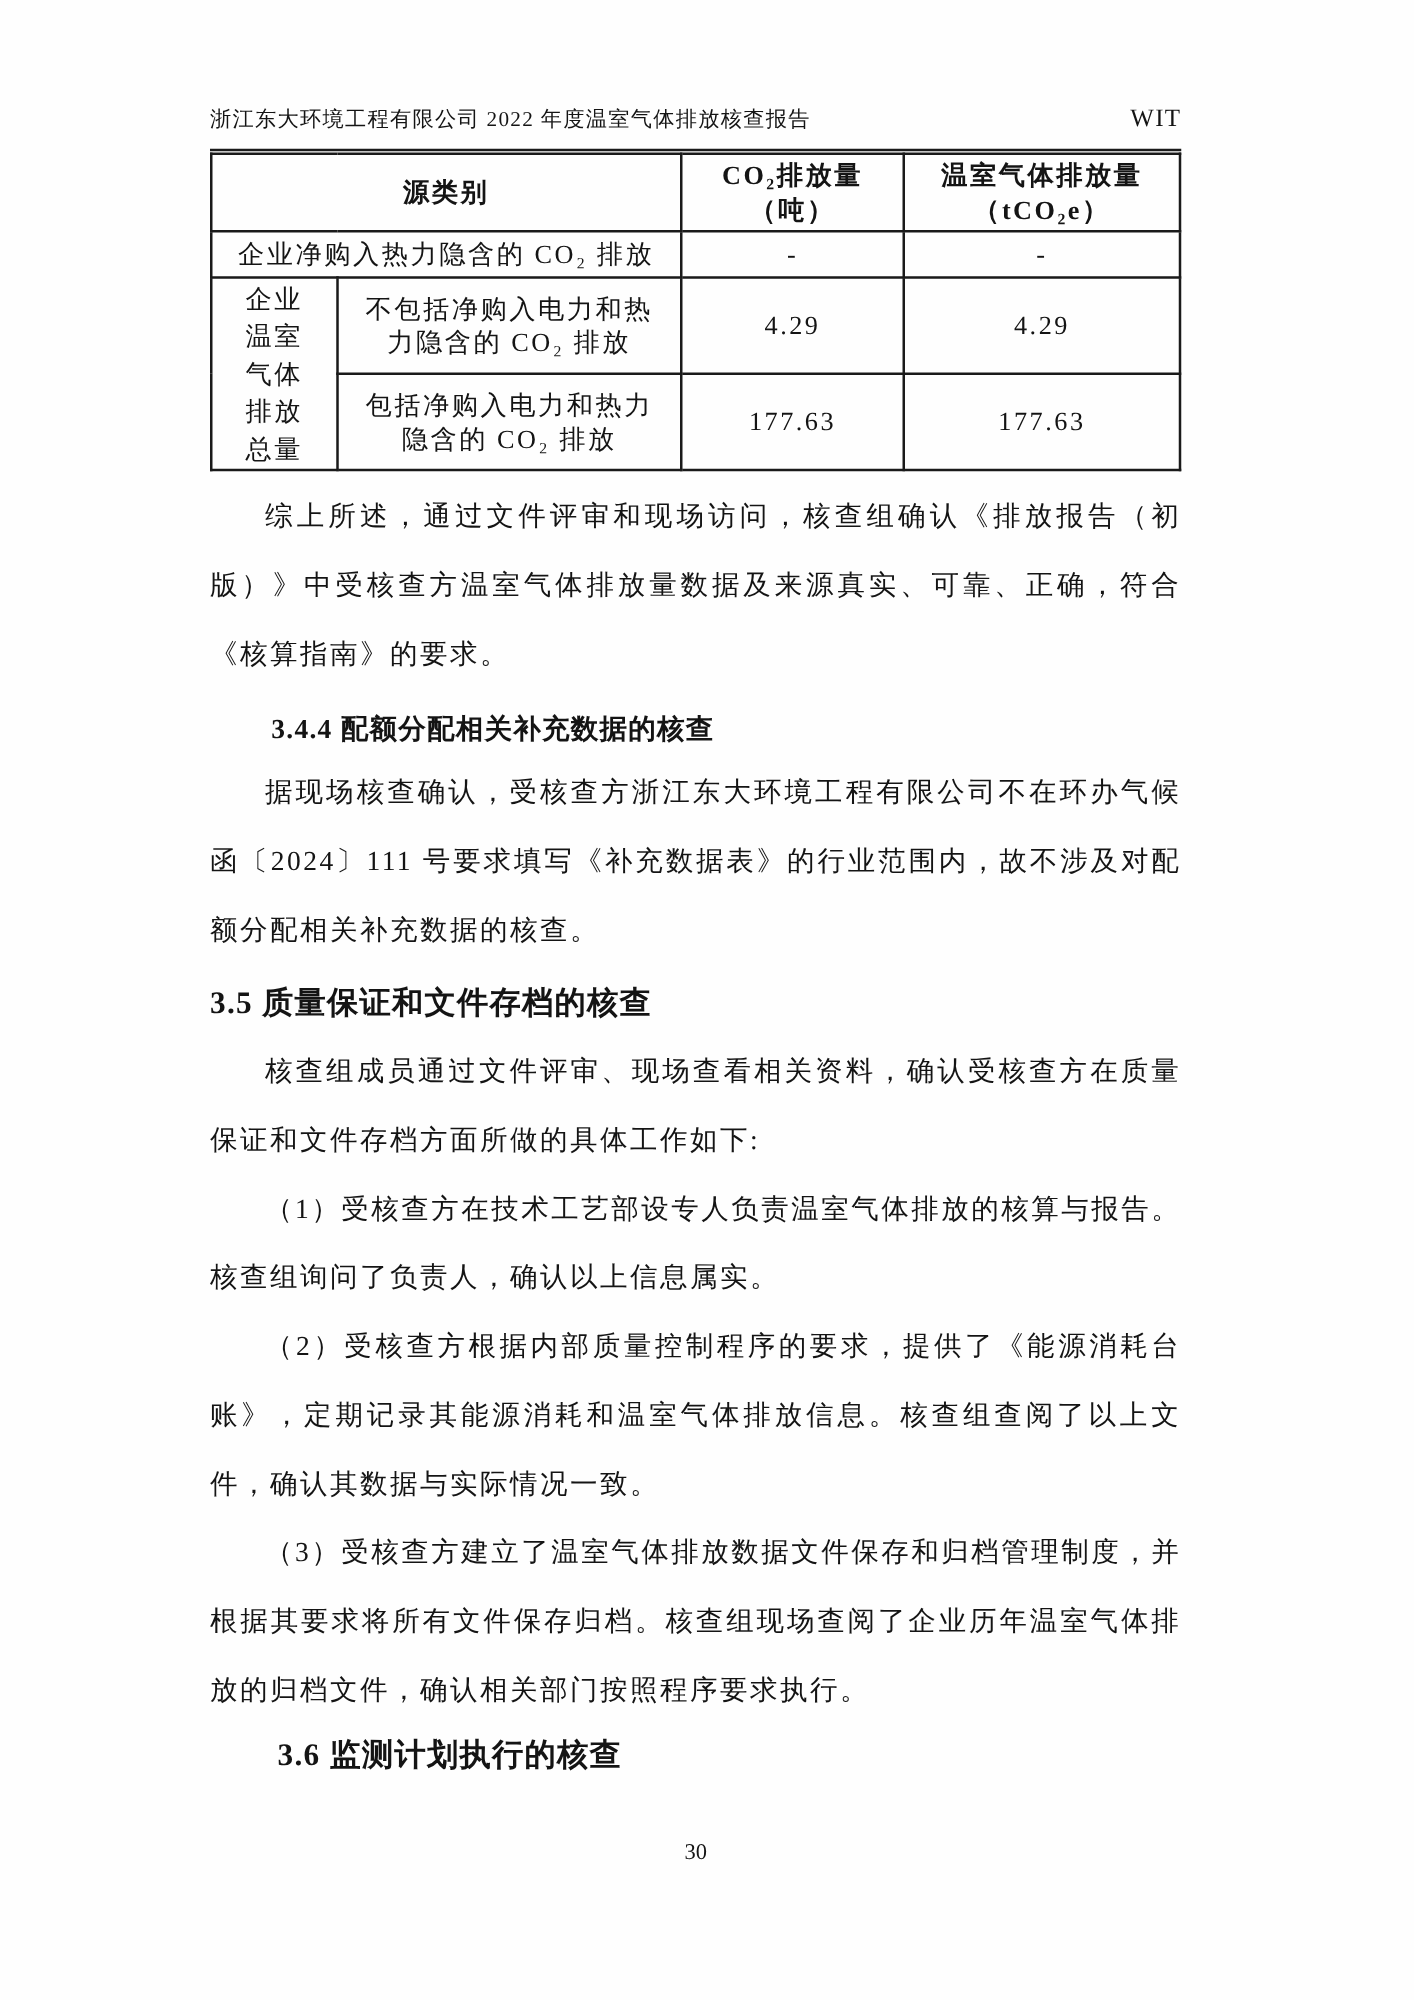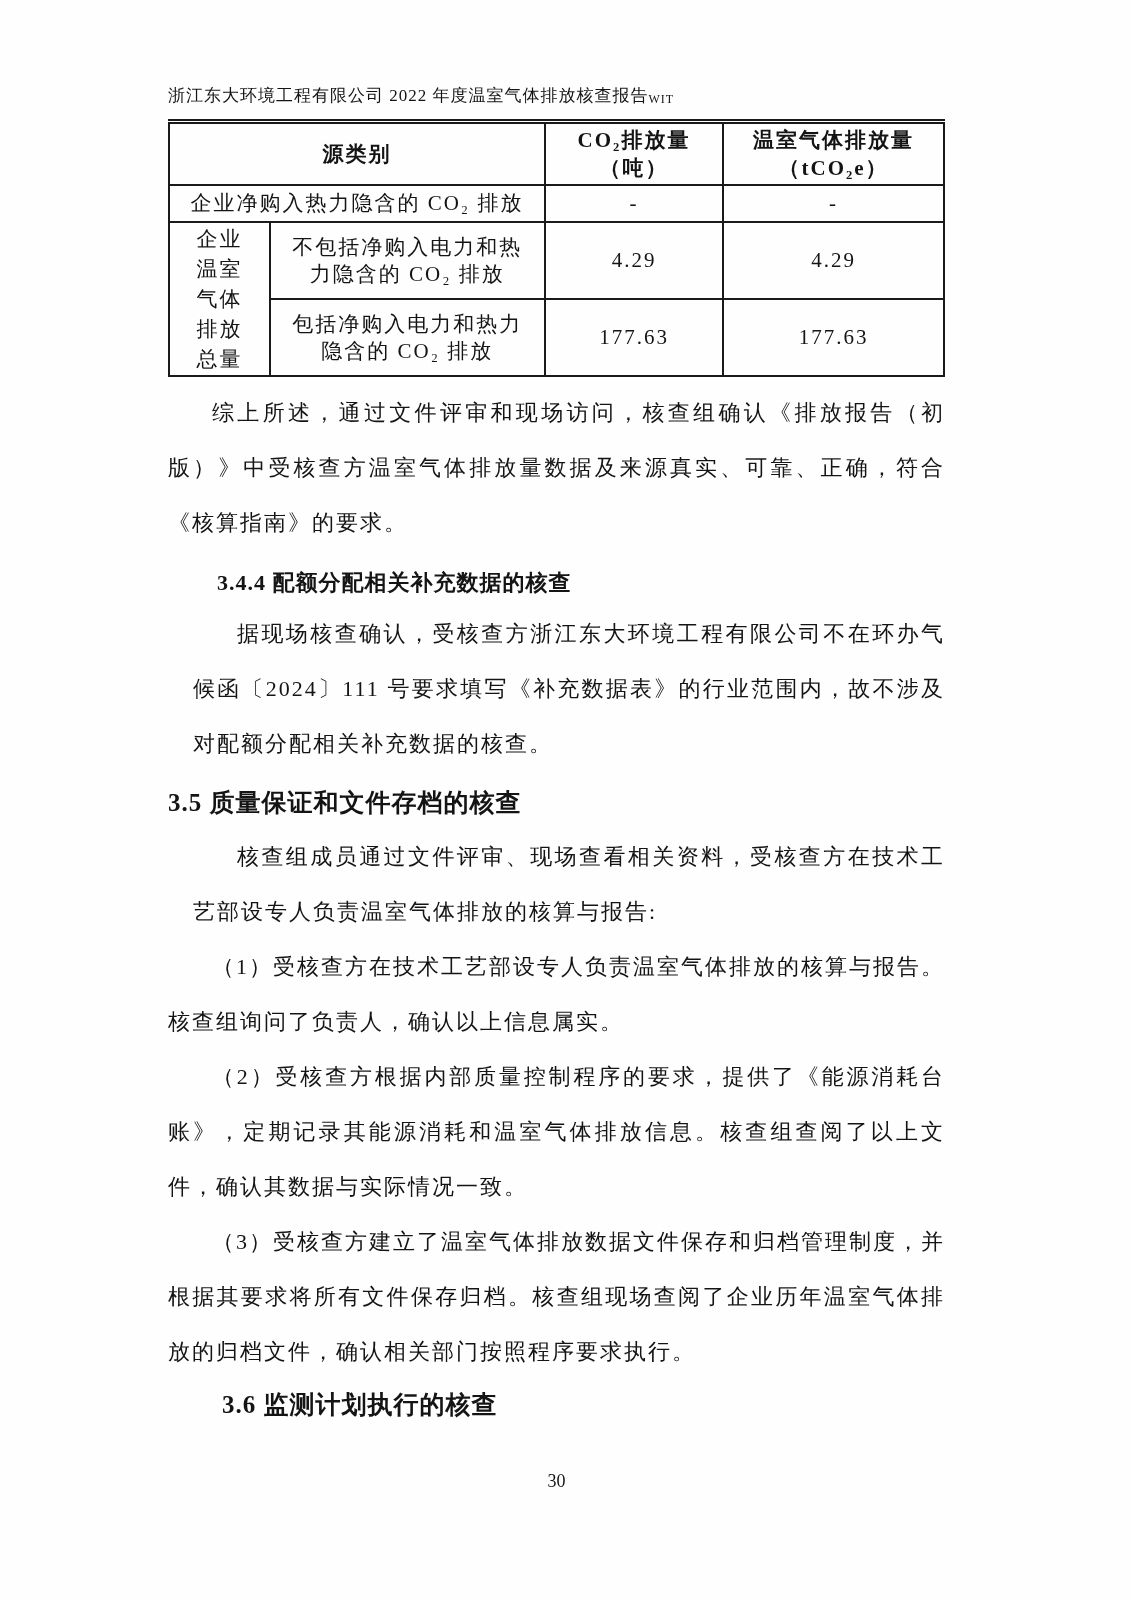--- a/index.html
+++ b/index.html
@@ -8,27 +8,27 @@
     width:1131px;height:1600px;
     background:#fefefe;
     font-family:"Liberation Serif","DejaVu Serif",serif;
     color:#141414;
     overflow:hidden;
     margin:0 auto;
   }
   .content{margin-left:168px;margin-right:186px;}
   
   .pg-header{
-    display:flex;align-items:flex-end;
+    display:flex;justify-content:space-between;align-items:flex-end;
     margin-left:168px;margin-right:186px;
     padding-top:84px;padding-bottom:12px;
     border-bottom:2px solid #1a1a1a;
     font-size:17px;letter-spacing:1px;
   }
-  .pg-header .brand{font-size:12px;letter-spacing:1px;}
+  .pg-header .brand{font-size:20px;letter-spacing:1px;}
   
   table.emissions{
     border-collapse:collapse;
     width:100%;
     margin-top:1px;
     font-size:21px;
     table-layout:fixed;
   }
   table.emissions th, table.emissions td{
     border:2px solid #1a1a1a;
@@ -52,21 +52,21 @@
   h3.sub{
     font-size:22px;font-weight:bold;
     margin:16px 0 0 0;line-height:34px;
     text-indent:49px;letter-spacing:1px;
   }
   h2.sec{
     font-size:25px;font-weight:bold;
     margin:12px 0 0 0;line-height:40px;letter-spacing:1px;
   }
   h2.sec.indented{text-indent:54px;margin-top:6px;}
-  p.mt{margin-top:6px;margin-left:25px;}
+  p.mt{margin-top:6px;}
   
   .footer{
     position:absolute;left:168px;width:777px;bottom:108px;
     text-align:center;font-size:18px;
   }
 </style>
 </head>
 <body>
 
 <div class="page">
@@ -119,21 +119,21 @@
       </table>
 
     <p class="body first semibold">综上所述，通过文件评审和现场访问，核查组确认《排放报告（初版）》中受核查方温室气体排放量数据及来源真实、可靠、正确，符合《核算指南》的要求。</p>
 
     <h3 class="sub">3.4.4 配额分配相关补充数据的核查</h3>
 
     <p class="body mt">据现场核查确认，受核查方浙江东大环境工程有限公司不在环办气候函〔2024〕111 号要求填写《补充数据表》的行业范围内，故不涉及对配额分配相关补充数据的核查。</p>
 
     <h2 class="sec">3.5 质量保证和文件存档的核查</h2>
 
-    <p class="body mt">核查组成员通过文件评审、现场查看相关资料，受核查方在技术工艺部设专人负责温室气体排放的核算与报告:</p>
+    <p class="body mt">核查组成员通过文件评审、现场查看相关资料，确认受核查方在质量保证和文件存档方面所做的具体工作如下:</p>
     <p class="body">（1）受核查方在技术工艺部设专人负责温室气体排放的核算与报告。核查组询问了负责人，确认以上信息属实。</p>
     <p class="body">（2）受核查方根据内部质量控制程序的要求，提供了《能源消耗台账》，定期记录其能源消耗和温室气体排放信息。核查组查阅了以上文件，确认其数据与实际情况一致。</p>
     <p class="body">（3）受核查方建立了温室气体排放数据文件保存和归档管理制度，并根据其要求将所有文件保存归档。核查组现场查阅了企业历年温室气体排放的归档文件，确认相关部门按照程序要求执行。</p>
 
     <h2 class="sec indented">3.6 监测计划执行的核查</h2>
 
   </div>
 
   <div class="footer">30</div>
 

